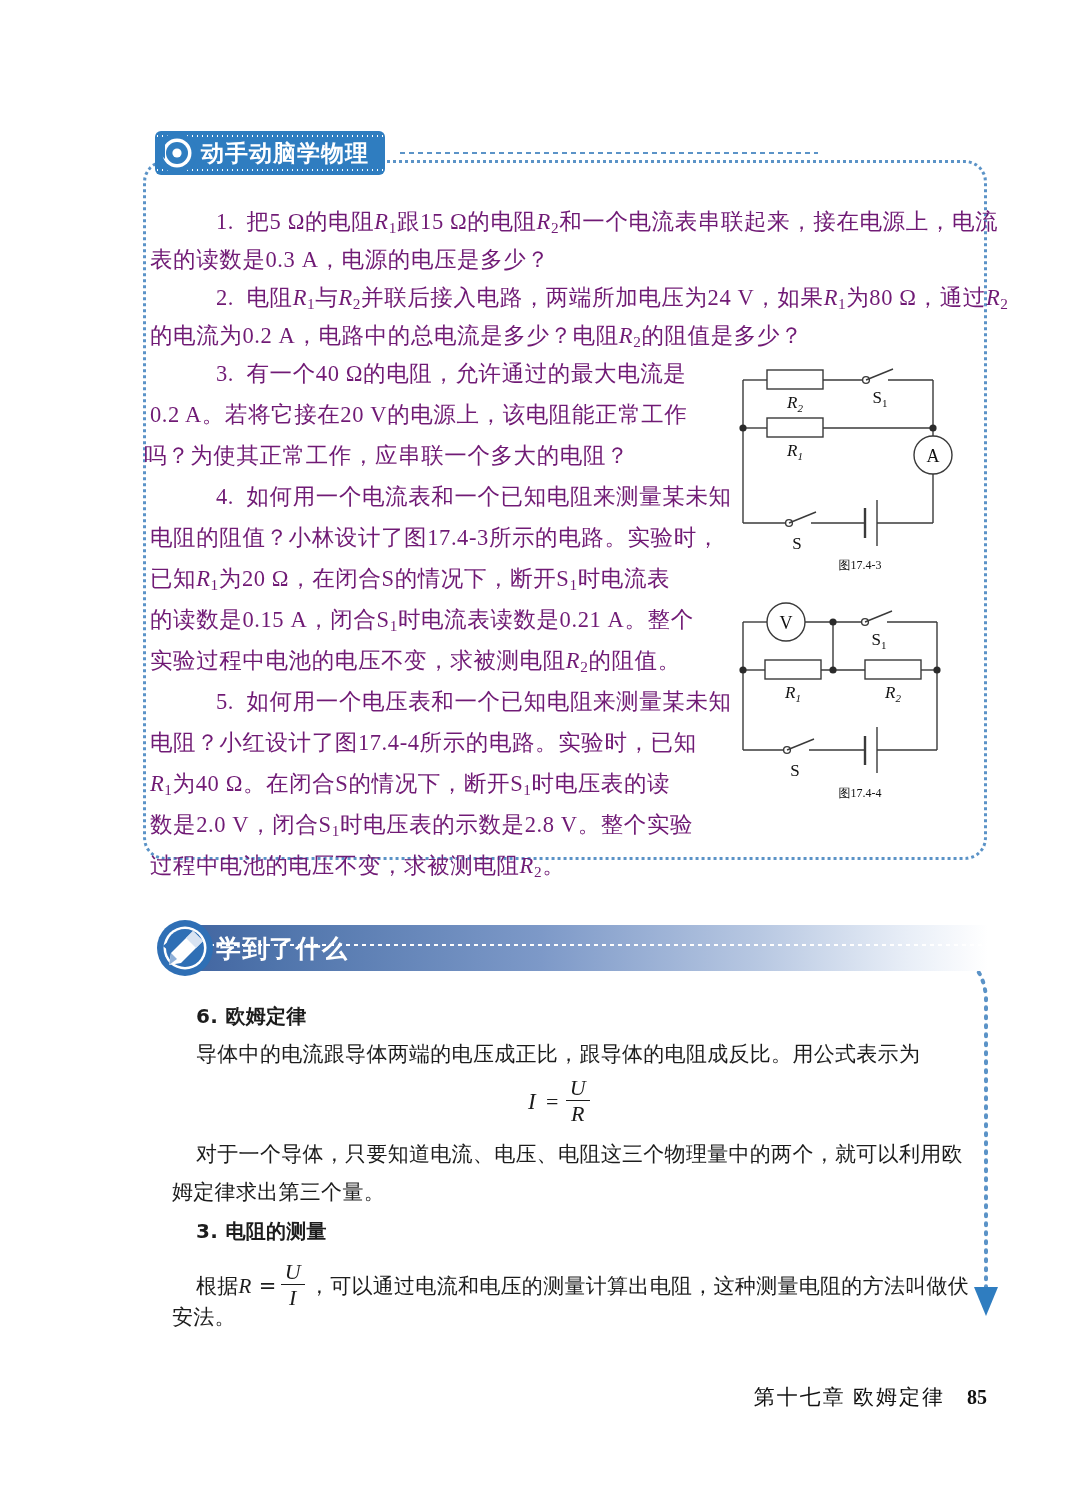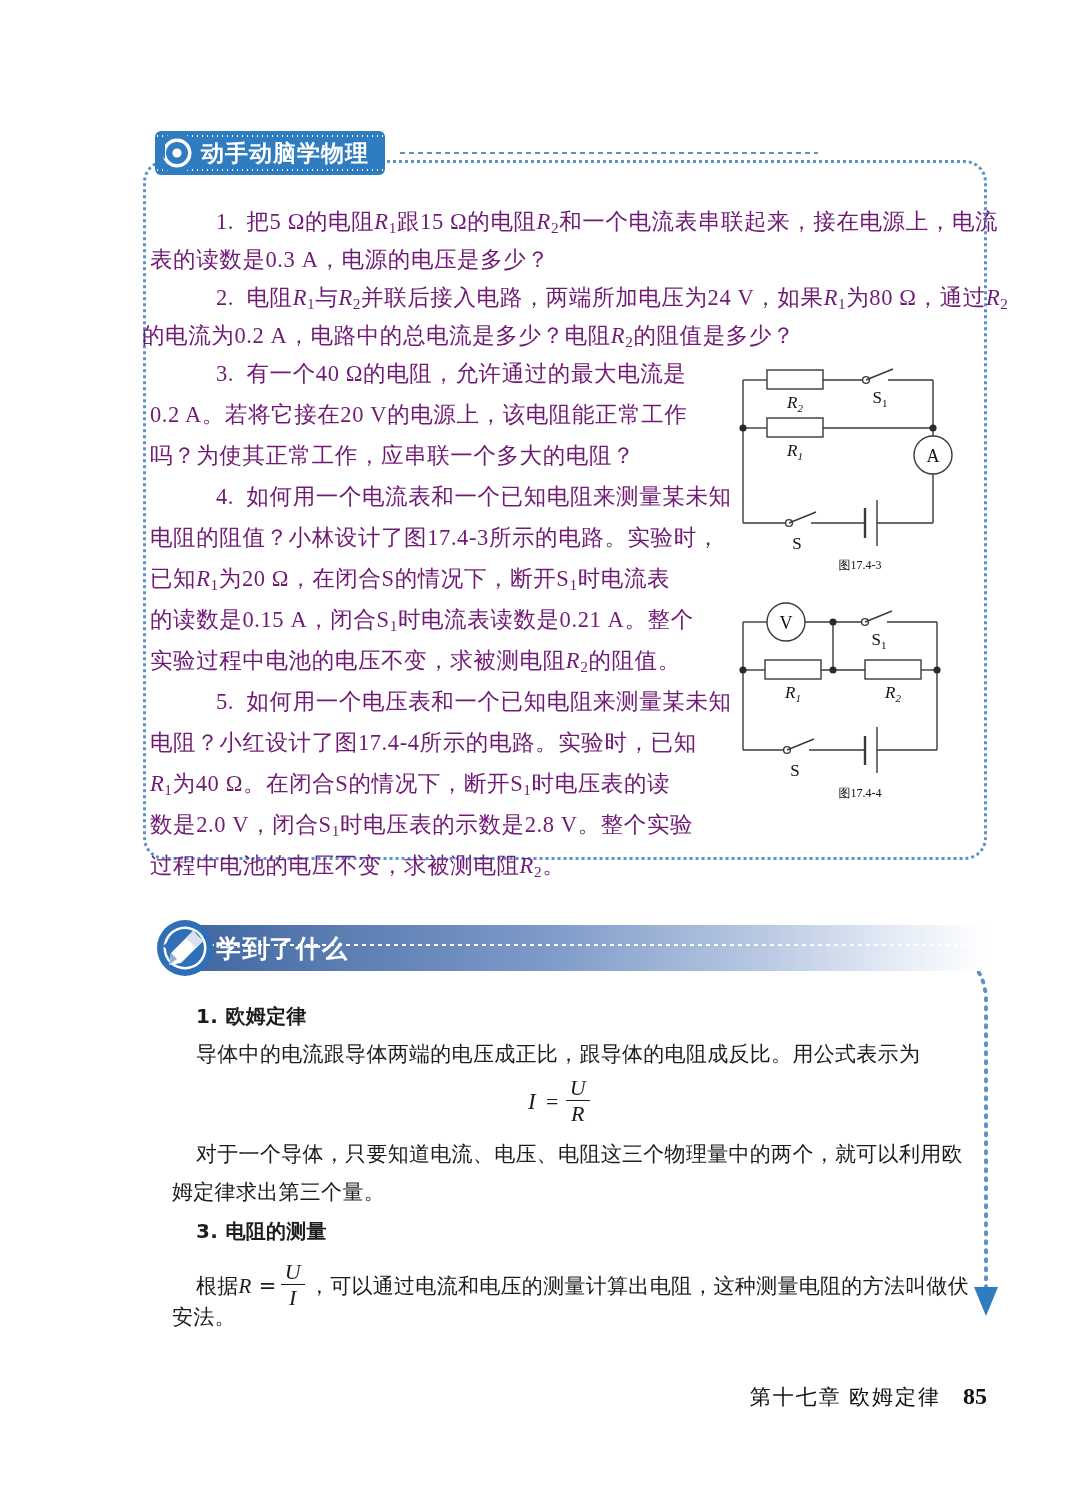--- a/index.html
+++ b/index.html
@@ -190,21 +190,21 @@
     right: 93px;
     bottom: 100px;
     font-family: "Liberation Serif", "DejaVu Serif", serif;
     font-size: 21px;
     letter-spacing: 2px;
     color: #111;
     display: flex;
     align-items: baseline;
     gap: 22px;
   }
-  #page-number { font-weight: bold; font-size: 24px; letter-spacing: 0; }
+  #page-number { font-weight: bold; font-size: 20px; letter-spacing: 0; }
 </style>
 </head>
 <body>
 
 <div id="practice-box"></div>
 
 <div id="practice-dots"></div>
 
 <div id="practice-header">
   <svg id="target-icon" viewBox="0 0 44 44">
@@ -221,31 +221,31 @@
 <div class="qtext indent" style="left:172px; top:198px;">
   1.&nbsp; 把5 Ω的电阻<i class="var">R</i><sub>1</sub>跟15 Ω的电阻<i class="var">R</i><sub>2</sub>和一个电流表串联起来，接在电源上，电流
 </div>
 <div class="qtext" style="left:150px; top:236px;">
   表的读数是0.3 A，电源的电压是多少？
 </div>
 
 <div class="qtext indent" style="left:172px; top:274px;">
   2.&nbsp; 电阻<i class="var">R</i><sub>1</sub>与<i class="var">R</i><sub>2</sub>并联后接入电路，两端所加电压为24 V，如果<i class="var">R</i><sub>1</sub>为80 Ω，通过<i class="var">R</i><sub>2</sub>
 </div>
-<div class="qtext" style="left:142px; top:312px;">
+<div class="qtext" style="left:150px; top:312px;">
   的电流为0.2 A，电路中的总电流是多少？电阻<i class="var">R</i><sub>2</sub>的阻值是多少？
 </div>
 
 <div class="qtext indent" style="left:172px; top:350px;">
   3.&nbsp; 有一个40 Ω的电阻，允许通过的最大电流是
 </div>
 <div class="qtext" style="left:150px; top:391px;">
   0.2 A。若将它接在20 V的电源上，该电阻能正常工作
 </div>
-<div class="qtext" style="left:150px; top:432px;">
+<div class="qtext" style="left:144px; top:432px;">
   吗？为使其正常工作，应串联一个多大的电阻？
 </div>
 
 <div class="qtext indent" style="left:172px; top:473px;">
   4.&nbsp; 如何用一个电流表和一个已知电阻来测量某未知
 </div>
 <div class="qtext" style="left:150px; top:514px;">
   电阻的阻值？小林设计了图17.4-3所示的电路。实验时，
 </div>
 <div class="qtext" style="left:150px; top:555px;">
@@ -380,21 +380,21 @@
   <path d="M14 47 L16 35 L22 41 Z" fill="#8fb0d8"></path>
   <path d="M8 28 L16 21 L16 35 Z" fill="#2f6fb5"></path>
 </svg>
 <div id="learned-title">学到了什么</div>
 
 <svg id="learned-trail" viewBox="0 0 80 400">
   <path d="M2 16 Q 52 16 56 62 L56 355" stroke="#5b93c7" stroke-width="4" stroke-dasharray="2 7" stroke-linecap="round" fill="none"></path>
   <path d="M44 352 L68 352 L56 381 Z" fill="#2f7dc0"></path>
 </svg>
 
-<div class="sum bold" style="left:196px; top:1003px;">1. 欧姆定律</div>
+<div class="sum bold" style="left:196px; top:1003px;">6. 欧姆定律</div>
 
 <div class="sum" style="left:196px; top:1040px;">导体中的电流跟导体两端的电压成正比，跟导体的电阻成反比。用公式表示为</div>
 
 <div class="sum" style="left:528px; top:1078px;">
   <i class="var" style="font-size:23px;">I</i>
   <span style="font-family:'Liberation Serif',serif; font-size:22px; margin:0 3px;">=</span><span class="frac">
     <span class="num">U</span>
     <span class="den">R</span>
   </span>
 </div>

